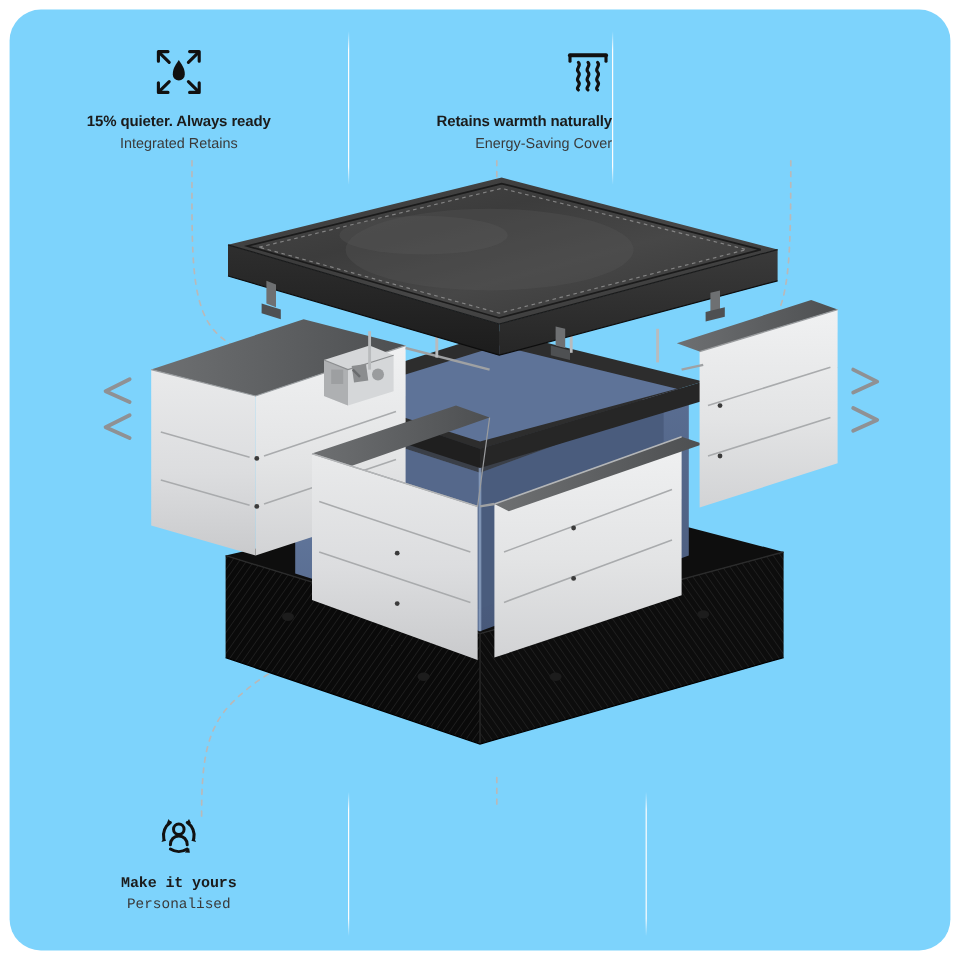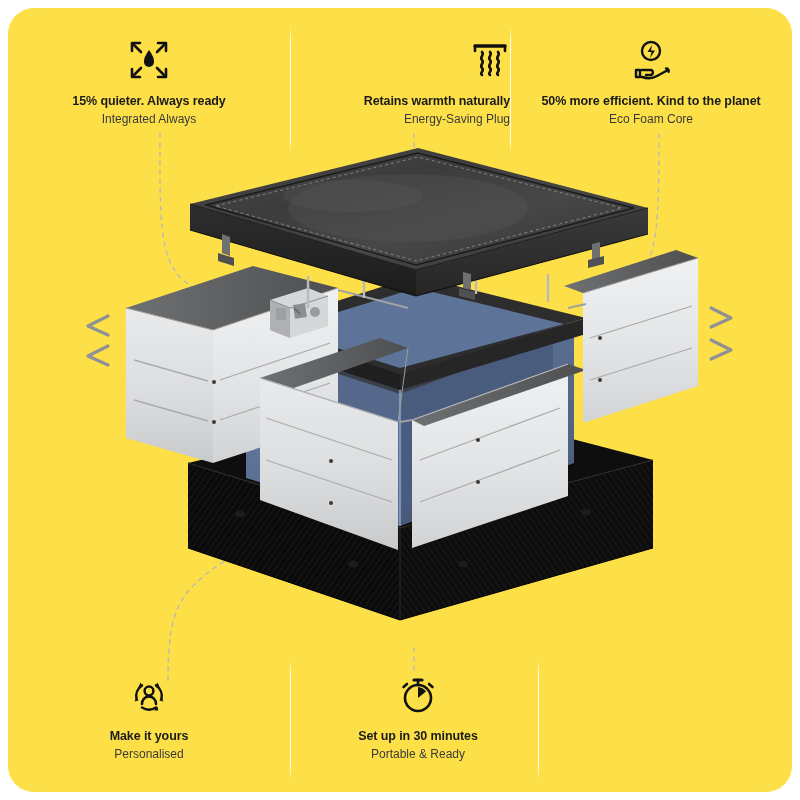--- a/index.html
+++ b/index.html
@@ -6,21 +6,21 @@
   html,body{margin:0;padding:0;}
   body{
     width:800px;height:800px;
     background:#ffffff;
     font-family:"Liberation Sans", sans-serif;
     overflow:hidden;
   }
   #card{
     position:absolute;left:8px;top:8px;
     width:784px;height:784px;
-    background:#fde047;
+    background:#7dd3fc;
     border-radius:26px;
     overflow:hidden;
   }
 
   
   .feat-row{position:absolute;left:0;width:784px;display:flex;}
   .feat{
     position:relative;
     display:flex;flex-direction:column;align-items:center;
     text-align:center;
@@ -303,91 +303,63 @@
           <path d="M38 30 L38 38 L30 38"></path>
             <path d="M12 38 L4 38 L4 30"></path>
           <path d="M5 5 L13 13"></path>
             <path d="M37 5 L29 13"></path>
           <path d="M37 37 L29 29"></path>
             <path d="M5 37 L13 29"></path>
           <path d="M21 11 C17 17 16 19 16 23 a5 5 0 0 0 10 0 c0 -4 -1 -6 -5 -12 Z" fill="#111" stroke="none"></path>
         </svg>
       </span>
       <div class="ttl">15% quieter. Always ready</div>
-      <div class="sub">Integrated Always</div>
+      <div class="sub">Integrated Retains</div>
     </div>
 
     <div class="feat" style="width:220px;align-items:flex-end;">
       <span class="ico">
         <svg width="40" height="42" viewBox="0 0 40 42" fill="none" stroke="#111" stroke-width="2.6" stroke-linecap="round">
           <path d="M5 7 L35 7" stroke-width="3.4"></path>
           <path d="M5 7 L5 12"></path>
             <path d="M35 7 L35 12"></path>
           <path d="M12 13 c3 3 -3 5 0 8 c3 3 -3 5 0 8 c3 3 -3 5 0 7"></path>
           <path d="M20 13 c3 3 -3 5 0 8 c3 3 -3 5 0 8 c3 3 -3 5 0 7"></path>
           <path d="M28 13 c3 3 -3 5 0 8 c3 3 -3 5 0 8 c3 3 -3 5 0 7"></path>
         </svg>
       </span>
       <div class="ttl">Retains warmth naturally</div>
-      <div class="sub">Energy-Saving Plug</div>
+      <div class="sub">Energy-Saving Cover</div>
     </div>
 
-    <div class="feat" style="width:282px;">
-      <span class="ico">
-        <svg width="42" height="42" viewBox="0 0 42 42" fill="none" stroke="#111" stroke-width="2.4" stroke-linecap="round" stroke-linejoin="round">
-          <circle cx="21" cy="12" r="9"></circle>
-          <path d="M22 6 L17.5 13 L21.5 13 L20 19 L25 11.5 L21 11.5 Z" fill="#111" stroke="none"></path>
-          <path d="M6 31 L10 31 L10 38 L6 38 Z"></path>
-          <path d="M12 31 L21 31 a2.6 2.6 0 0 1 0 5 L16 36"></path>
-          <path d="M12 38 c6 2 10 2 15 -1 L38 31"></path>
-          <path d="M36 29.5 a2.4 2.4 0 0 1 2.6 3.3"></path>
-        </svg>
-      </span>
-      <div class="ttl">50% more efficient. Kind to the planet</div>
-      <div class="sub">Eco Foam Core</div>
-    </div>
   </div>
 
   <div class="vdiv" style="left:282px;top:18px;height:128px;"></div>
   <div class="vdiv" style="left:502px;top:18px;height:128px;"></div>
 
-  <div class="feat-row" style="top:665px;">
+  <div class="feat-row" style="top:665px;font-family:Liberation Mono, monospace;">
 
     <div class="feat" style="width:282px;">
       <span class="ico">
         <svg width="42" height="42" viewBox="0 0 42 42" fill="none" stroke="#111" stroke-width="2.5" stroke-linecap="round" stroke-linejoin="round">
           <circle cx="21" cy="17" r="4.4"></circle>
           <path d="M14 30 c0 -4.4 3.1 -7.4 7 -7.4 s7 3 7 7.4"></path>
           <path d="M8.5 25 a13 13 0 0 1 5.5 -13.6"></path>
           <path d="M33.5 25 a13 13 0 0 0 -5.5 -13.6"></path>
           <path d="M14 33.5 a13 13 0 0 0 14 0"></path>
           <path d="M12.5 8.5 L14.6 11.8 L10.8 12.6 Z" fill="#111" stroke="none"></path>
           <path d="M29.5 8.6 L31.3 12.2 L27.4 11.7 Z" fill="#111" stroke="none"></path>
           <path d="M6.5 27.6 L10.4 26.6 L8.8 23.2 Z" fill="#111" stroke="none"></path>
           <path d="M35.4 27.6 L31.5 26.6 L33.1 23.2 Z" fill="#111" stroke="none"></path>
           <path d="M26 36.4 L29.6 32.6 L30.2 36.6 Z" fill="#111" stroke="none"></path>
         </svg>
       </span>
       <div class="ttl">Make it yours</div>
       <div class="sub">Personalised</div>
     </div>
 
-    <div class="feat" style="width:256px;">
-      <span class="ico">
-        <svg width="40" height="42" viewBox="0 0 40 42" fill="none" stroke="#111" stroke-width="2.6" stroke-linecap="round" stroke-linejoin="round">
-          <circle cx="20" cy="24" r="13"></circle>
-          <path d="M16 6 L24 6" stroke-width="3.2"></path>
-          <path d="M20 6 L20 11"></path>
-          <path d="M31 10 L34.5 13"></path>
-          <path d="M9 10 L5.5 13"></path>
-          <path d="M20 24 L20 13 A11 11 0 0 1 28 17.5 Z" fill="#111" stroke="none"></path>
-        </svg>
-      </span>
-      <div class="ttl">Set up in 30 minutes</div>
-      <div class="sub">Portable &amp; Ready</div>
-    </div>
 
   </div>
 
   <div class="vdiv" style="left:282px;top:652px;height:120px;"></div>
   <div class="vdiv" style="left:530px;top:652px;height:120px;"></div>
 
 </div>
 
 </body></html>

